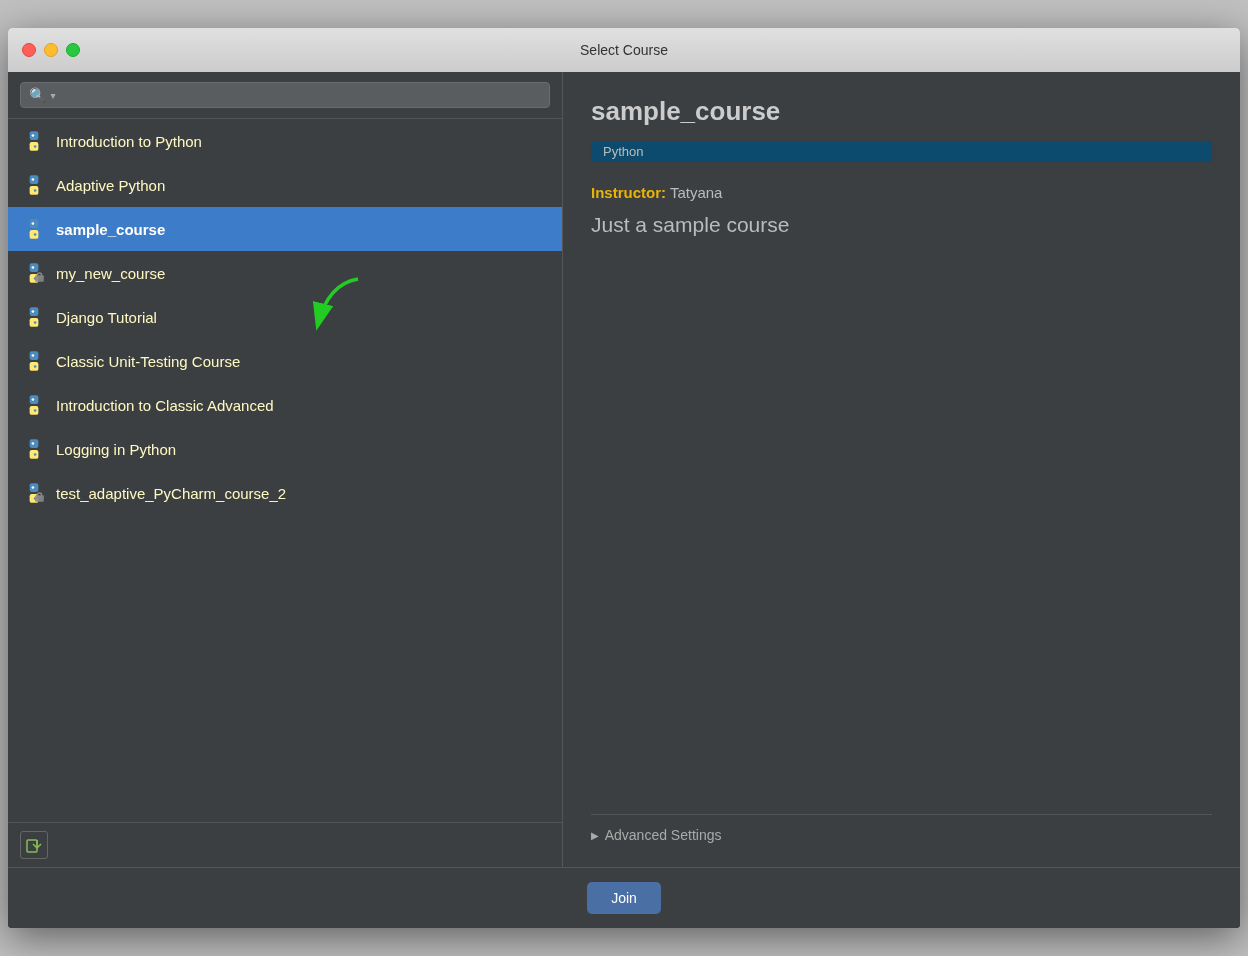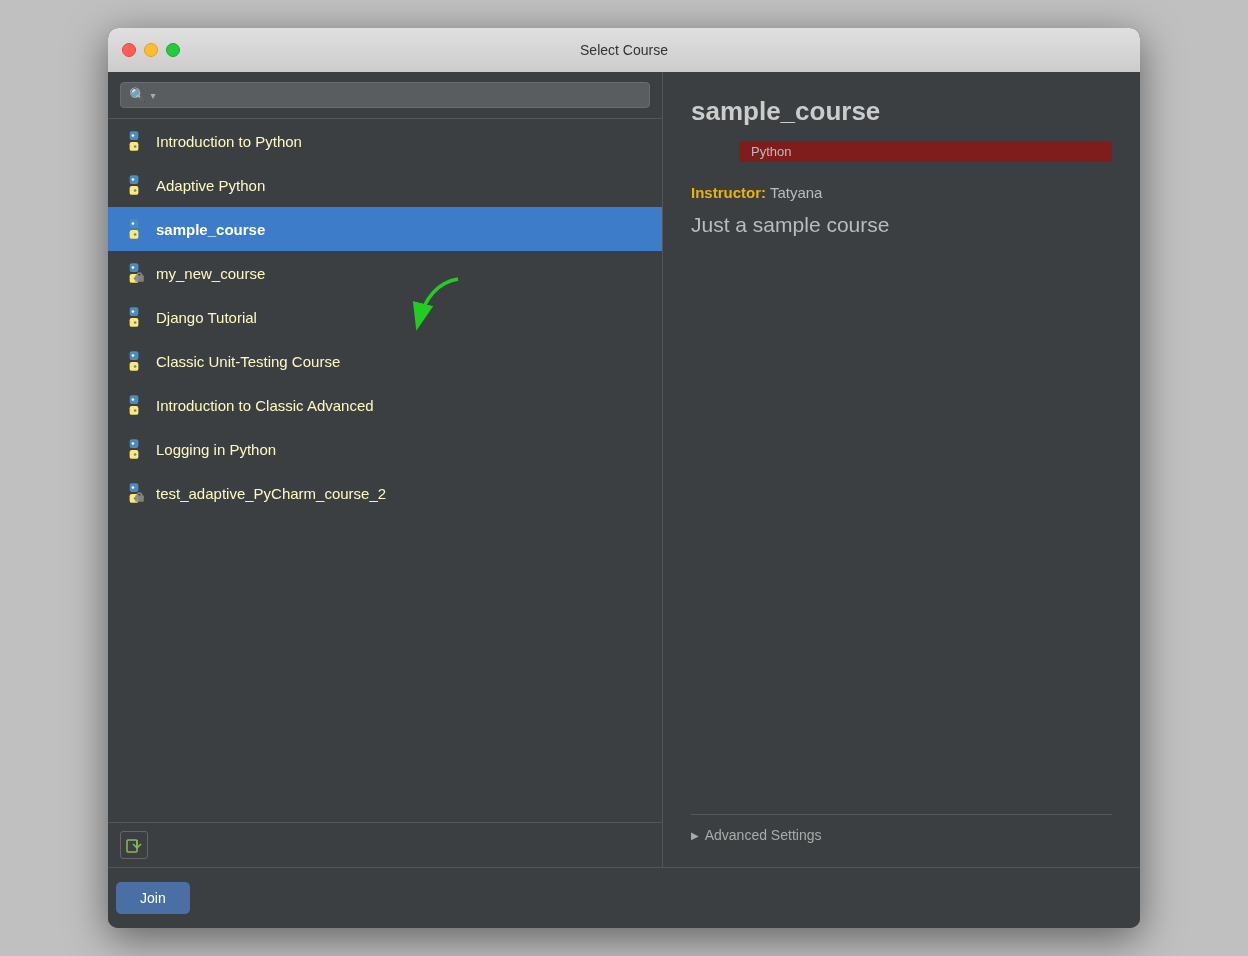--- a/index.html
+++ b/index.html
@@ -8,24 +8,24 @@
       font-family: -apple-system, BlinkMacSystemFont, "Segoe UI", Helvetica, Arial, sans-serif;
       background: #c0c0c0;
       width: 1248px;
       height: 956px;
       display: flex;
       align-items: center;
       justify-content: center;
     }
 
     .window {
-      width: 1032px;
+      width: 1232px;
       height: 900px;
       background: #3c3f41;
-      border-radius: 10px;
+      border-radius: 4px;
       overflow: hidden;
       display: flex;
       flex-direction: column;
       box-shadow: 0 10px 40px rgba(0,0,0,0.5);
     }
 
     
     .title-bar {
       background: #d0d0d0;
       background: linear-gradient(180deg, #e0e0e0 0%, #cccccc 100%);
@@ -177,27 +177,26 @@
 
     .course-title {
       font-size: 26px;
       font-weight: 600;
       color: #ccc;
       margin-bottom: 14px;
     }
 
     .course-tag {
       display: inline-block;
-      background: #7f1d1d;
+      background: #0c4a6e;
       color: #bbb;
       font-size: 13px;
       padding: 3px 12px;
       border-radius: 3px;
       margin-bottom: 22px;
-      margin-left: 48px;
     }
 
     .course-meta {
       color: #bbb;
       font-size: 15px;
       margin-bottom: 12px;
     }
 
     .course-meta strong {
       color: #eab308;
@@ -223,23 +222,23 @@
       cursor: pointer;
     }
 
     .advanced-arrow {
       font-size: 10px;
       color: #aaa;
     }
 
     
     .bottom-bar {
-      padding: 14px 8px;
-      display: flex;
-      justify-content: flex-start;
+      padding: 14px 20px;
+      display: flex;
+      justify-content: center;
       background: #3c3f41;
       border-top: 1px solid #555;
       flex-shrink: 0;
     }
 
     .join-button {
       background: #4a6fa5;
       color: #fff;
       border: none;
       padding: 8px 24px;

